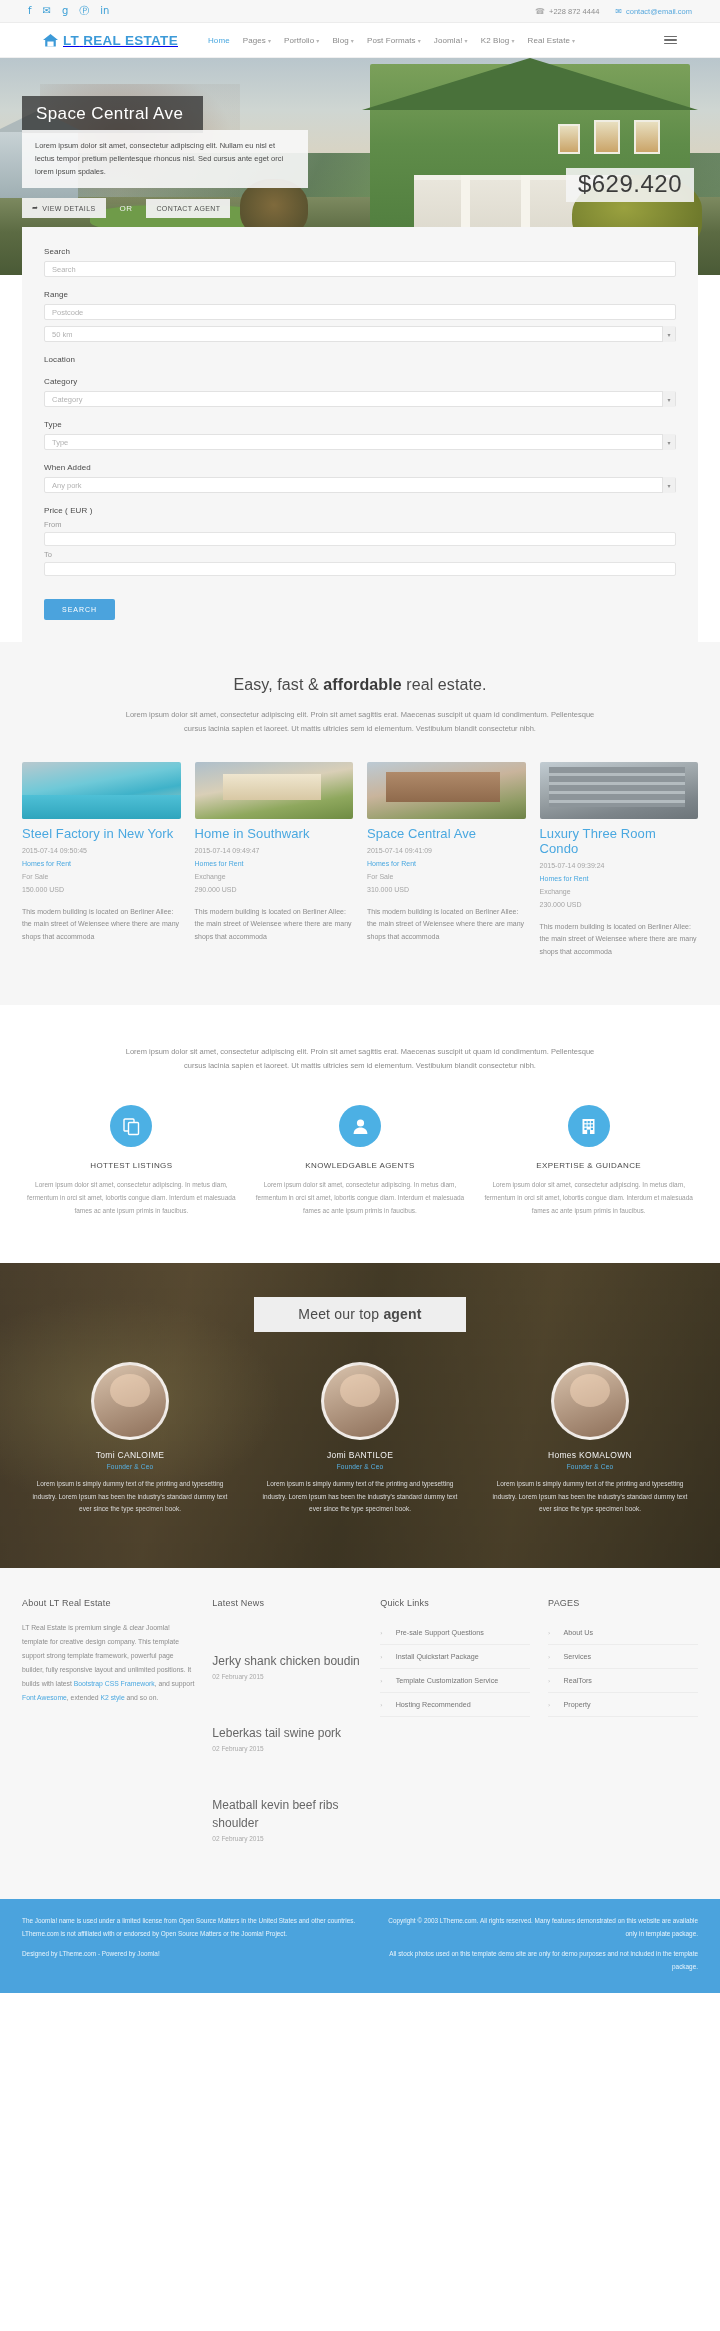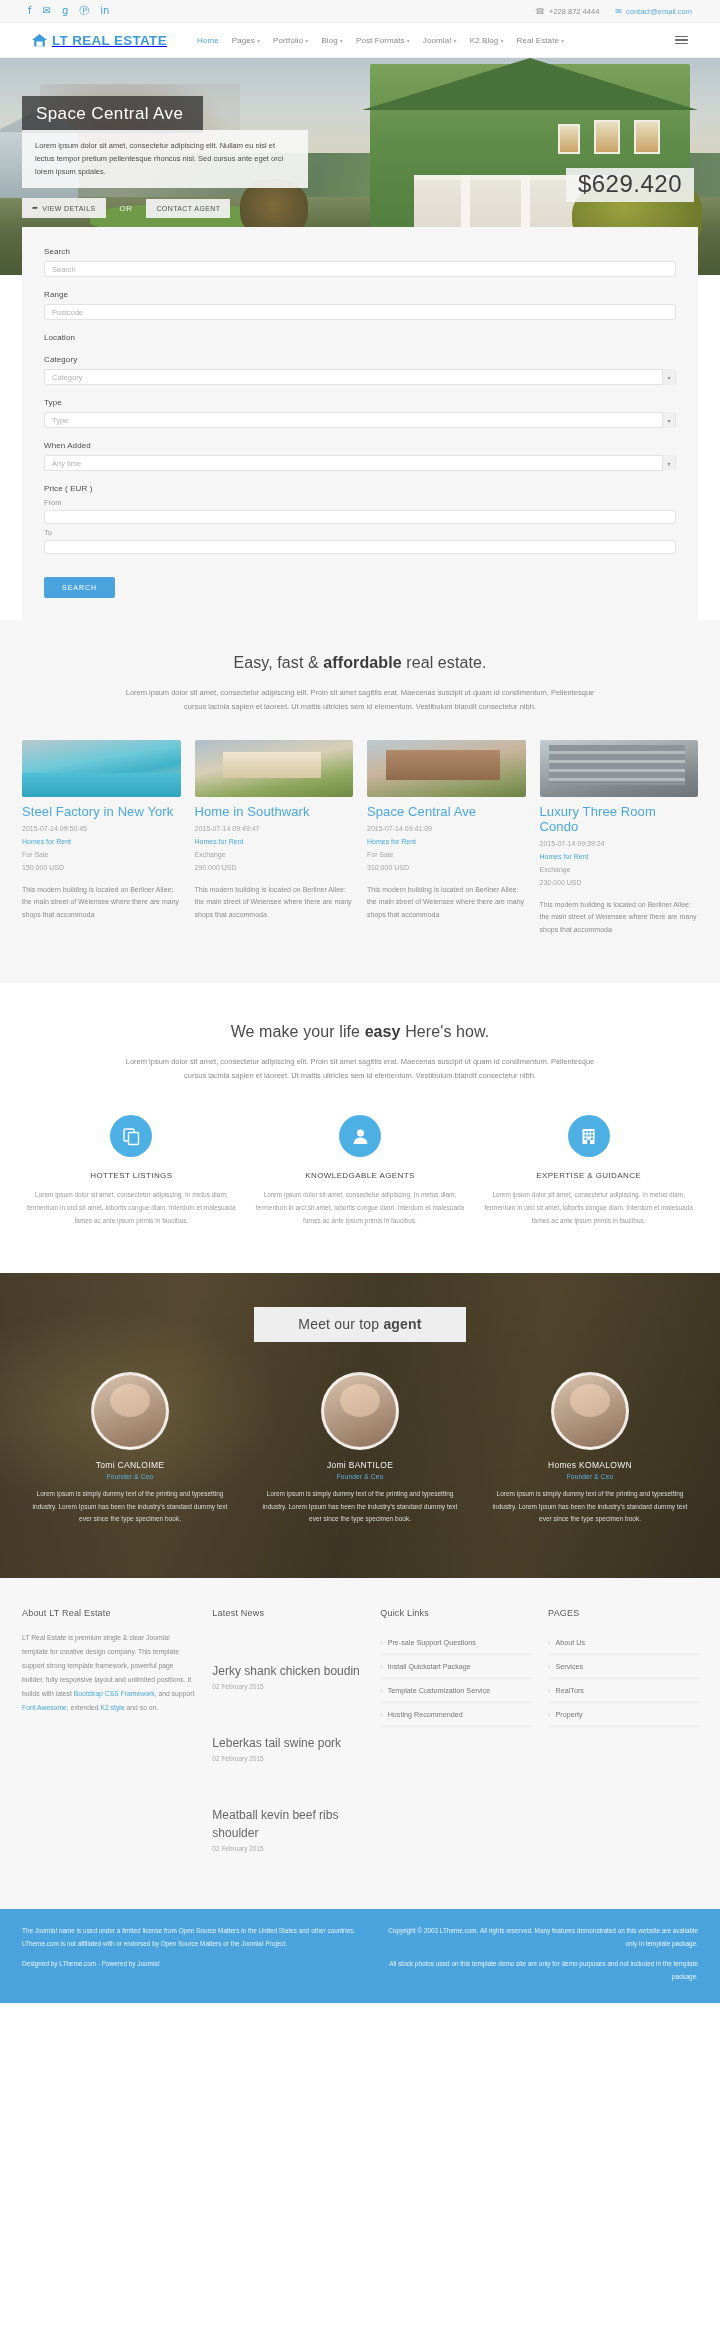--- a/index.html
+++ b/index.html
@@ -28,21 +28,21 @@
   }
   .topbar-right { margin-left: auto; display: flex; gap: 16px; align-items: center; }
   .topbar-right .ti { display: flex; align-items: center; gap: 4px; color: #9a9a9a; font-size: 7.5px; }
   .topbar-right .ti .g { color: #b0b0b0; font-size: 8px; font-family: "DejaVu Sans", sans-serif; }
   .topbar-right .ti a, .topbar-right .ti span.txt { color: #8d8d8d; text-decoration: none; }
   .mailc { color: #5aa9dd !important; }
 
   
   .header {
     height: 35px; background: #fff;
-    display: flex; align-items: center; padding: 0 32px;
+    display: flex; align-items: center; padding: 0 43px;
     border-bottom: 1px solid #f0f0f0;
   }
   .logo { display: flex; align-items: center; gap: 5px; }
   .logo-mark {
     width: 15px; height: 13px; position: relative;
   }
   .logo-mark svg { display: block; }
   .logo-text { font-size: 13.5px; letter-spacing: .3px; color: #4a4a4a; font-weight: 700; }
   .logo-text .lt { color: #3c9ad8; font-weight: 700; }
   .logo-text .re { color: #3c9ad8; font-weight: 700; }
@@ -286,21 +286,21 @@
   .fcol h6 {
     font-size: 9px; color: #5a5a5a; font-weight: 400; letter-spacing: .2px;
     margin-bottom: 13px;
   }
   .fcol p.about { font-size: 6.8px; color: #8d8d8d; line-height: 2.05; }
   .fcol p.about a { color: #4aa8e0; text-decoration: none; }
   .news-item { margin-bottom: 11px; }
   .news-item a { display: block; font-size: 12px; color: #666; text-decoration: none; line-height: 1.5; margin-top: 44px; }
   .news-item .date { font-size: 6.5px; color: #a9a9a9; margin-top: 3px; }
   .flink {
-    display: flex; align-items: flex-start; gap: 5px;
+    display: flex; align-items: flex-start; gap: 13px;
     font-size: 7.2px; color: #757575; text-decoration: none;
     padding: 7px 0; border-bottom: 1px solid #ececec;
   }
   .flink .chv { color: #b4b4b4; font-size: 6px; font-family: "DejaVu Sans", sans-serif; line-height: 1.5; }
   .fcol ul { list-style: none; }
 
   
   .bottombar {
     background: #4ba3dd; color: #e8f4fc; padding: 16px 22px 20px;
     display: flex; gap: 20px; position: relative; overflow: hidden;
@@ -429,20 +429,24 @@
       <div class="f-input">
           <span>Search</span>
         </div>
     </div>
 
     <div class="f-group">
       <div class="f-label">Range</div>
       <div class="f-input mb">
           <span>Postcode</span>
         </div>
+      <div class="f-select">
+        <span>50 km</span>
+        <span class="arw">▾</span>
+      </div>
     </div>
 
     <div class="f-group">
       <div class="f-label">Location</div>
     </div>
 
     <div class="f-group">
       <div class="f-label">Category</div>
       <div class="f-select">
         <span>Category</span>
@@ -454,21 +458,21 @@
       <div class="f-label">Type</div>
       <div class="f-select">
         <span>Type</span>
         <span class="arw">▾</span>
       </div>
     </div>
 
     <div class="f-group">
       <div class="f-label">When Added</div>
       <div class="f-select">
-        <span>Any time</span>
+        <span>Any pork</span>
         <span class="arw">▾</span>
       </div>
     </div>
 
     <div class="f-group">
       <div class="f-label">Price ( EUR )</div>
       <div class="f-sub">From</div>
       <div class="f-plain"></div>
       <div class="f-sub">To</div>
       <div class="f-plain"></div>
@@ -527,21 +531,20 @@
           <div>Exchange</div>
           <div>230.000 USD</div>
         </div>
         <p class="desc">This modern building is located on Berliner Allee: the main street of Weiensee where there are many shops that accommoda</p>
       </div>
 
     </div>
   </div>
 
   <div class="sec-white">
-    <div class="sec-title"><span>We make your life </span><b>easy</b><span> Here's how.</span></div>
     <div class="sec-sub">Lorem ipsum dolor sit amet, consectetur adipiscing elit. Proin sit amet sagittis erat. Maecenas suscipit ut quam id condimentum. Pellentesque cursus lacinia sapien et laoreet. Ut mattis ultricies sem id elementum. Vestibulum blandit consectetur nibh.</div>
     <div class="features">
 
       <div class="feat">
         <div class="circ">
           <svg width="19" height="19" viewBox="0 0 19 19">
               <rect x="2" y="2" width="10" height="12" rx="1" fill="none" stroke="#fff" stroke-width="1.4"></rect>
               <rect x="6.5" y="5.5" width="10" height="12" rx="1" fill="#4cb0e4" stroke="#fff" stroke-width="1.4"></rect>
             </svg>
         </div>

